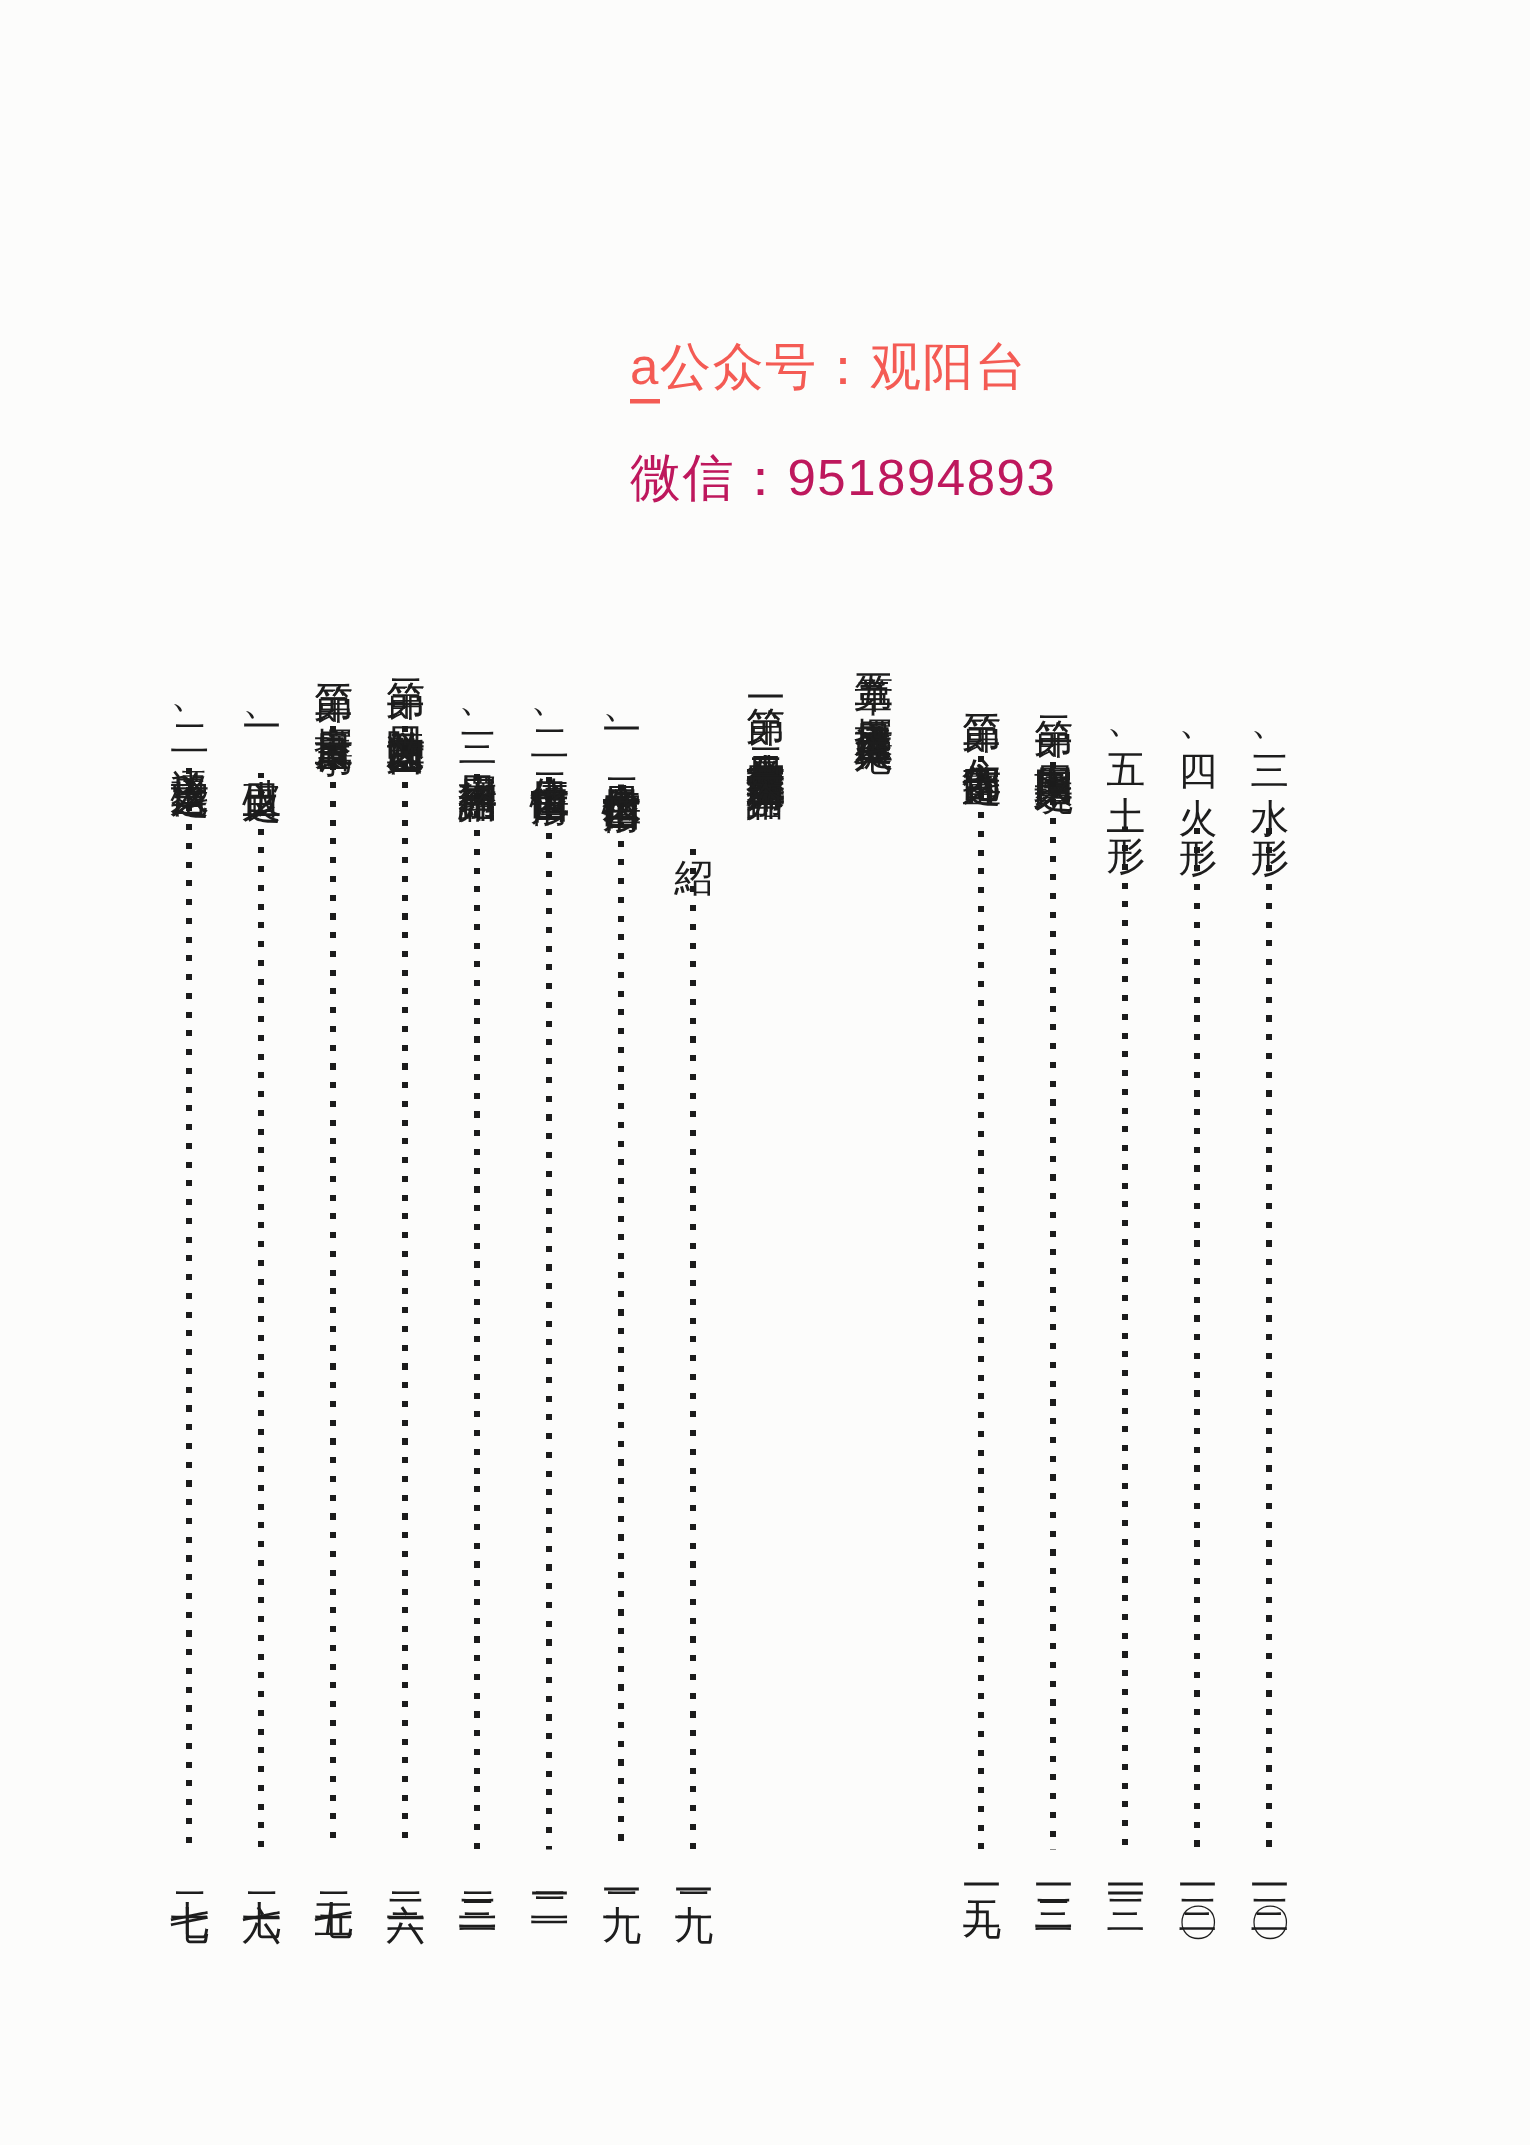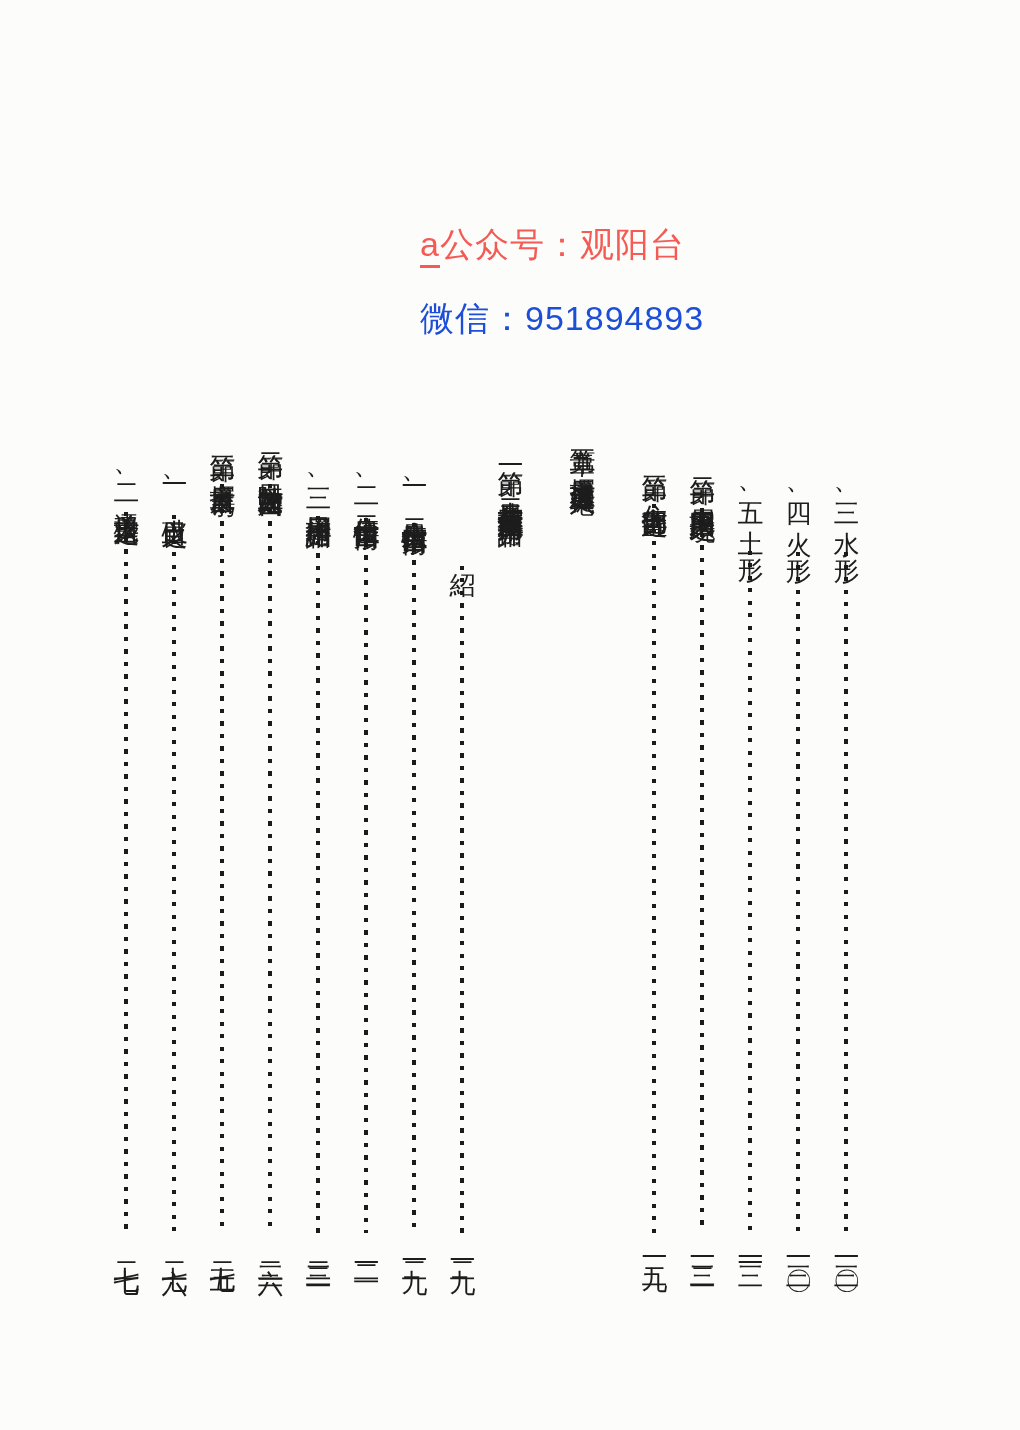--- a/index.html
+++ b/index.html
@@ -70,21 +70,21 @@
 </style>
 </head>
 <body>
 
 <div id="page" style="background: rgb(252, 252, 251);">
 
   <div class="watermark-line" id="wm1" style="color: rgb(244, 91, 84);">
     <span class="wm-underline">a</span><span>公众号：观阳台</span>
   </div>
 
-  <div class="watermark-line" id="wm2" style="color: #1d4ed8;">
+  <div class="watermark-line" id="wm2" style="color: #be185d;">
     <span>微信：951894893</span>
   </div>
 
   <div id="toc" style="color: rgb(29, 29, 29);">
       <div class="toc-entry" style="padding-top: 61px;">
         <span class="toc-label">三、水　形</span>
         <div class="toc-leader"></div>
         <span class="toc-page">一三〇</span>
       </div>
       <div class="toc-entry" style="padding-top: 61px;">

